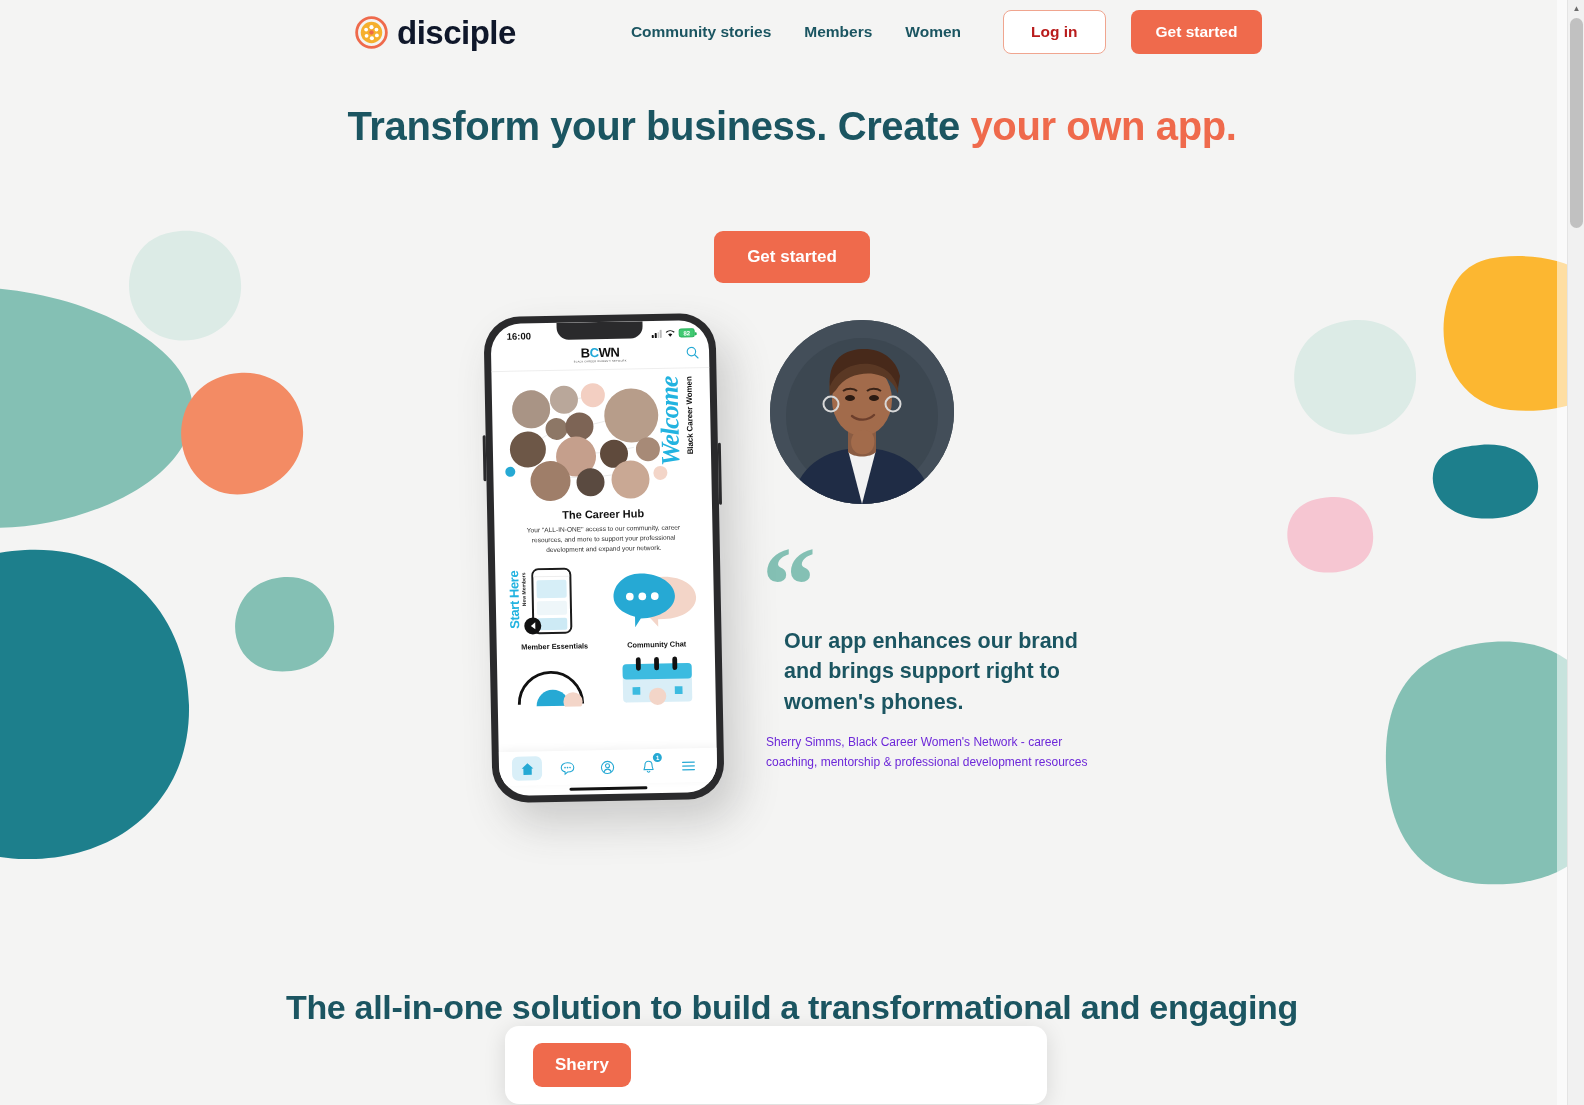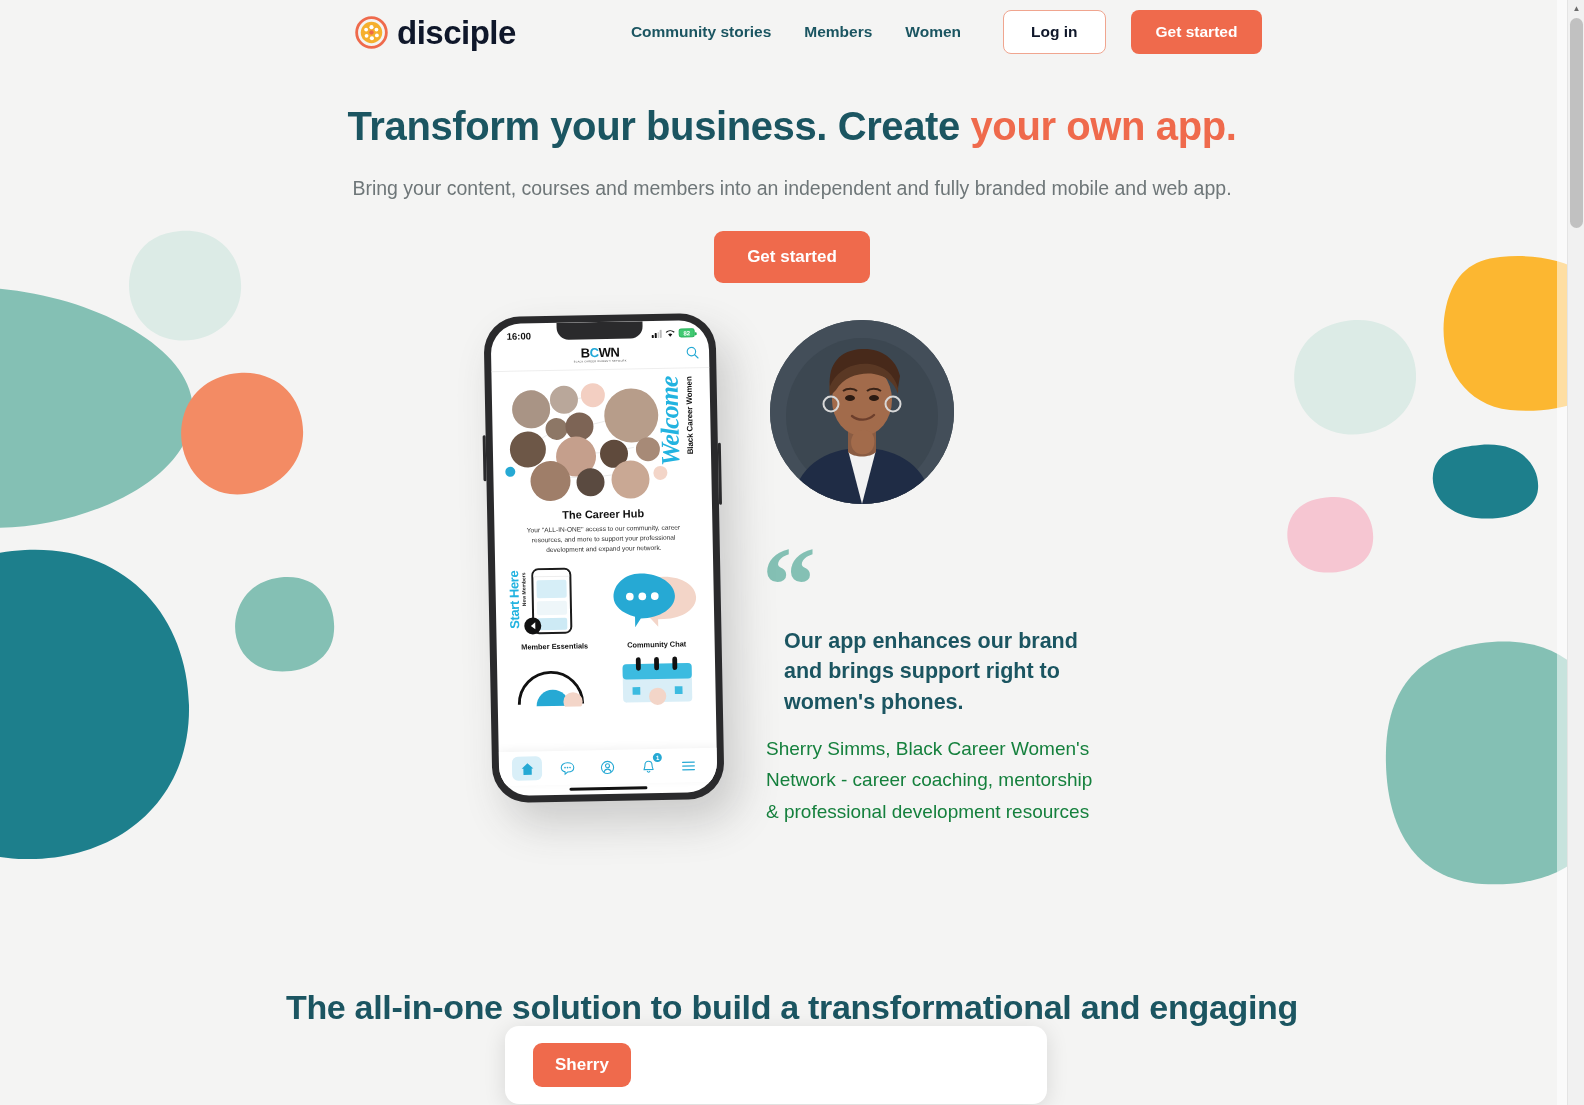--- a/index.html
+++ b/index.html
@@ -37,21 +37,21 @@
     font-size: 15.5px; font-weight: 700; color:#1b5561;
     text-decoration: none; white-space: nowrap;
   }
   .nav-actions { display:flex; align-items:center; gap:25px; margin-left: 42px; }
   .btn {
     font-family:"Liberation Sans", sans-serif;
     font-size: 15.5px; font-weight: 700;
     border-radius: 8px; cursor:pointer; white-space:nowrap;
   }
   .btn-outline {
-    background:#fff; color:#0f172a;
+    background:#fff; color:#b91c1c;
     border: 1.5px solid #f0a58f;
     padding: 12px 27px;
   }
   .btn-solid {
     background:#ef6a4c; color:#fff; border:none;
     padding: 13px 25px;
   }
 
   
   .hero { position:relative; z-index:4; text-align:center; margin-top: 38px; }
@@ -222,21 +222,21 @@
     font-size: 108px; color:#84c0b4; line-height: .72;
     margin-top: 42px; margin-left:-4px; height: 62px; overflow:hidden;
     font-weight: 700;
   }
   .quote-text {
     margin-top: 18px;
     font-size: 21.5px; font-weight:700; color:#1b5561; line-height:1.42;margin-left:18px;
   }
   .quote-author {
     margin-top: 16px;
-    font-size: 19px; color:#15803d; line-height:1.64; font-weight:400;
+    font-size: 12px; color:#6d28d9; line-height:1.64; font-weight:400;
   }
 
   
   .bottom-head {
     position:absolute; z-index:3;
     top: 985px; left:0; right:0; text-align:center;
     font-size: 34px; font-weight:700; color:#1b5561;
     line-height: 1.3; letter-spacing:-.3px;
     padding: 0 280px;
   }
@@ -341,21 +341,21 @@
       <button class="btn btn-outline">Log in</button>
       <button class="btn btn-solid">Get started</button>
     </div>
   </div>
 
   <div class="hero">
     <h1>
       <span>Transform your business. Create </span><span class="accent">your own app</span><span class="accent">.</span>
     </h1>
     <p>
-      <span>Bring your content, courses and members into an independent and fully branded mobile and web app.</span><br>
+      <br>
     </p>
     <div class="hero-cta">
       <button class="btn-hero">Get started</button>
     </div>
   </div>
 
   <div class="showcase">
 
     <div class="phone-shadow">
       <div class="phone">

